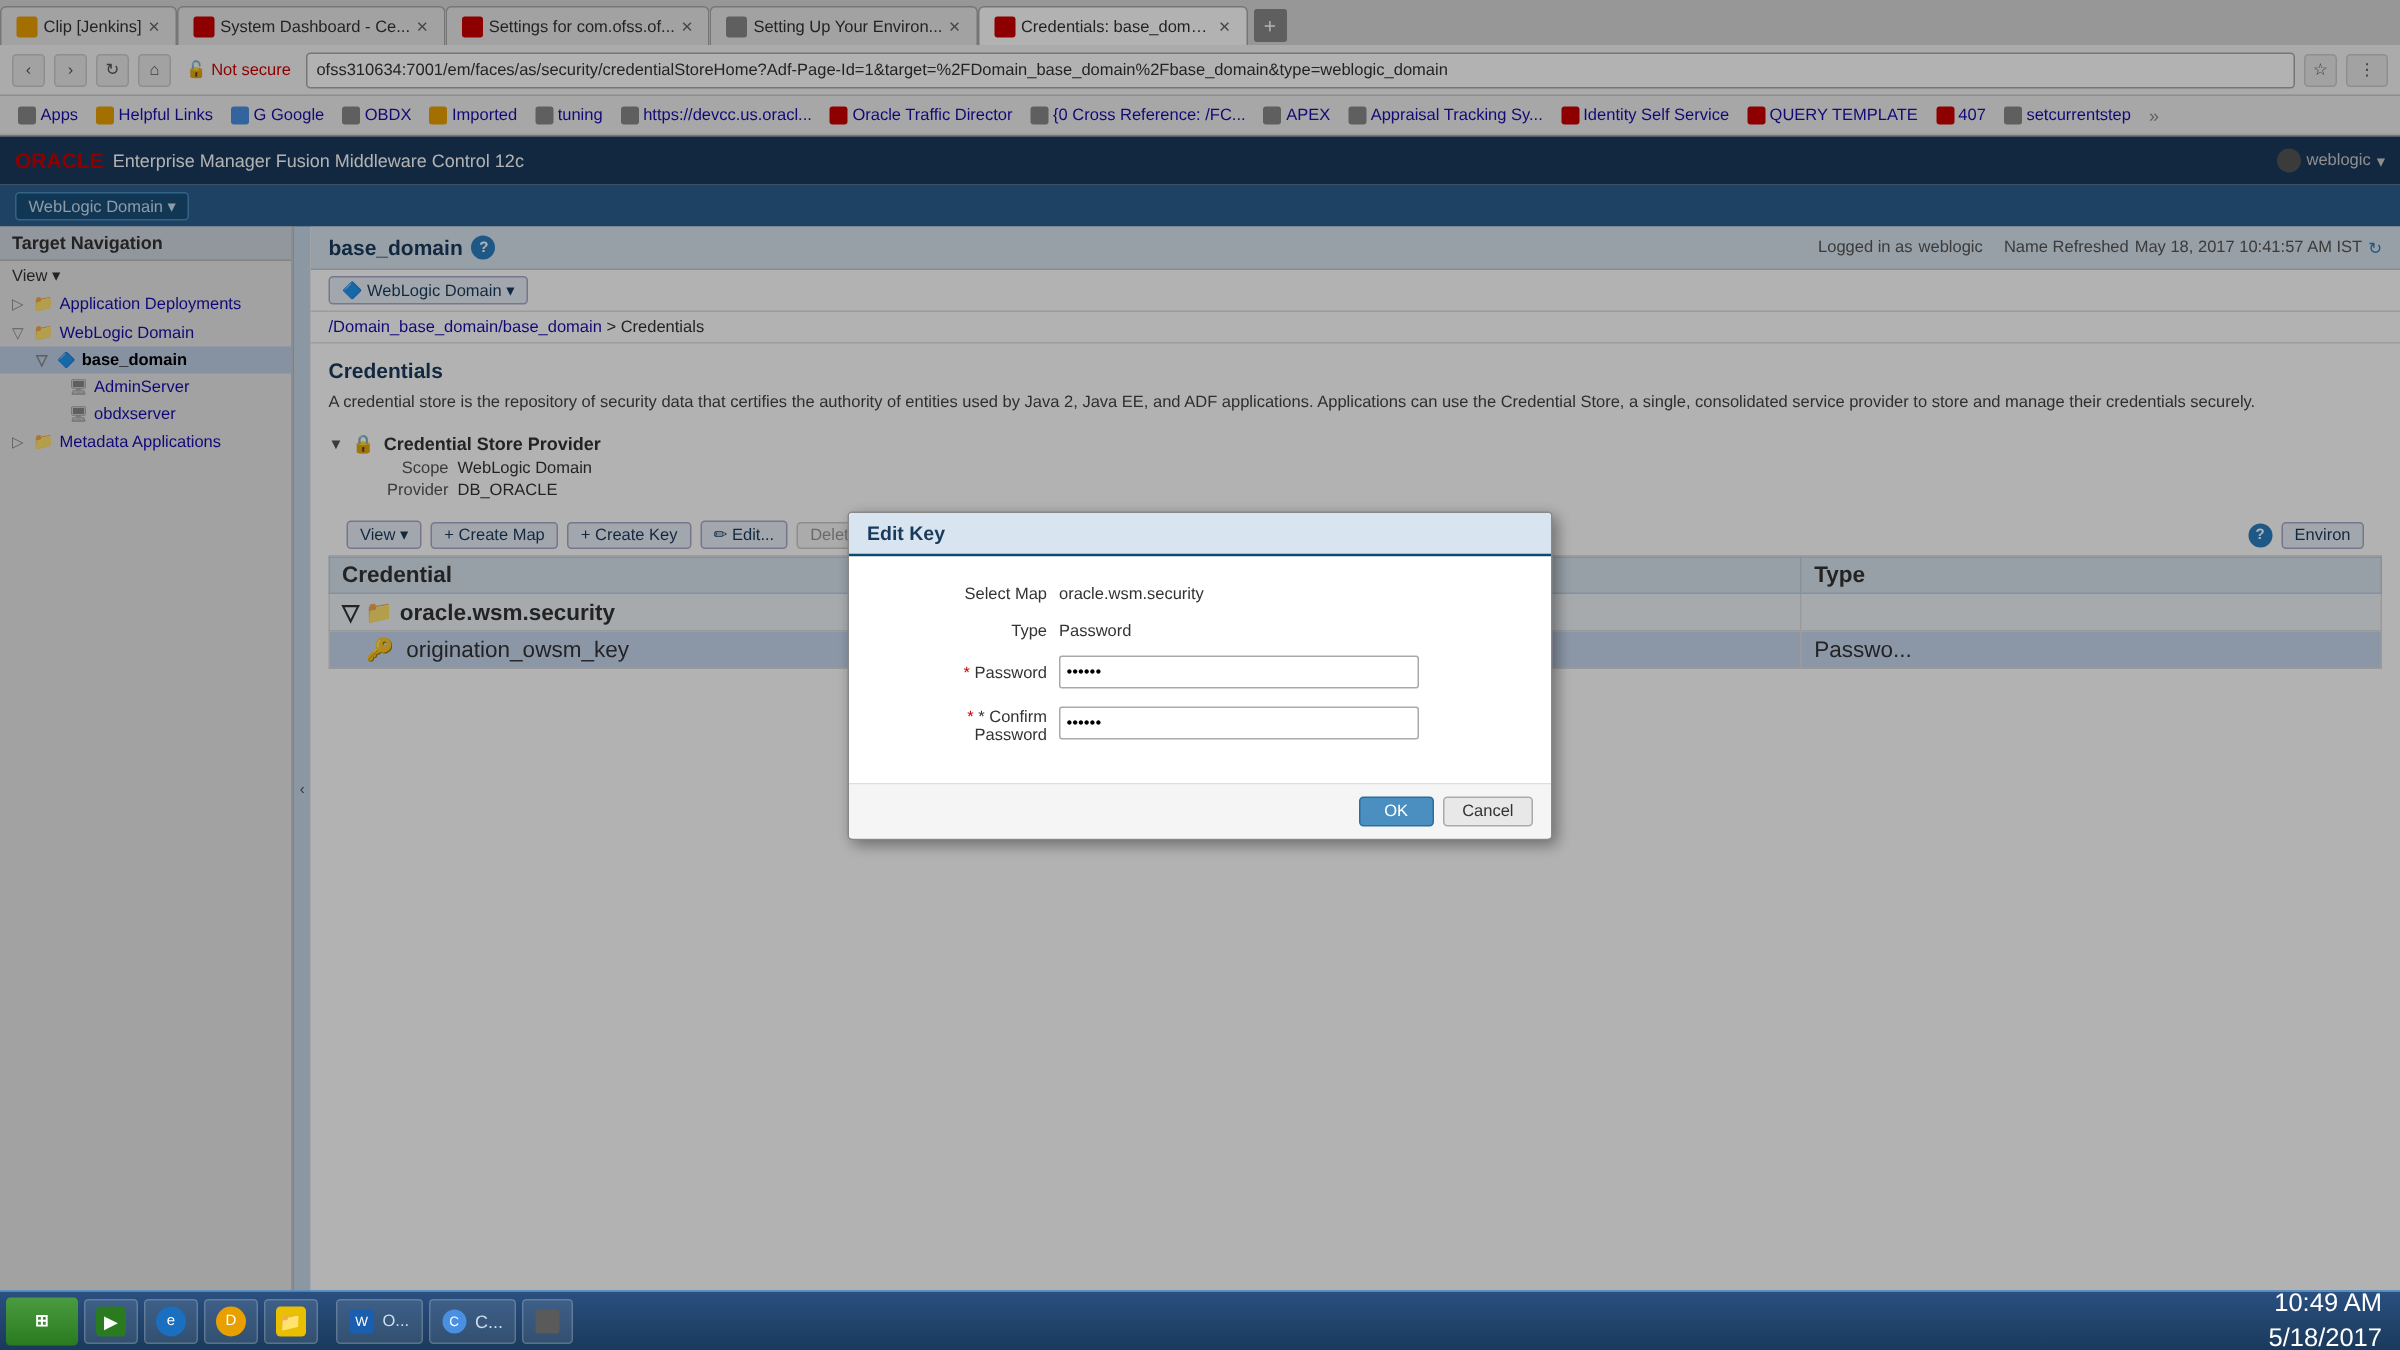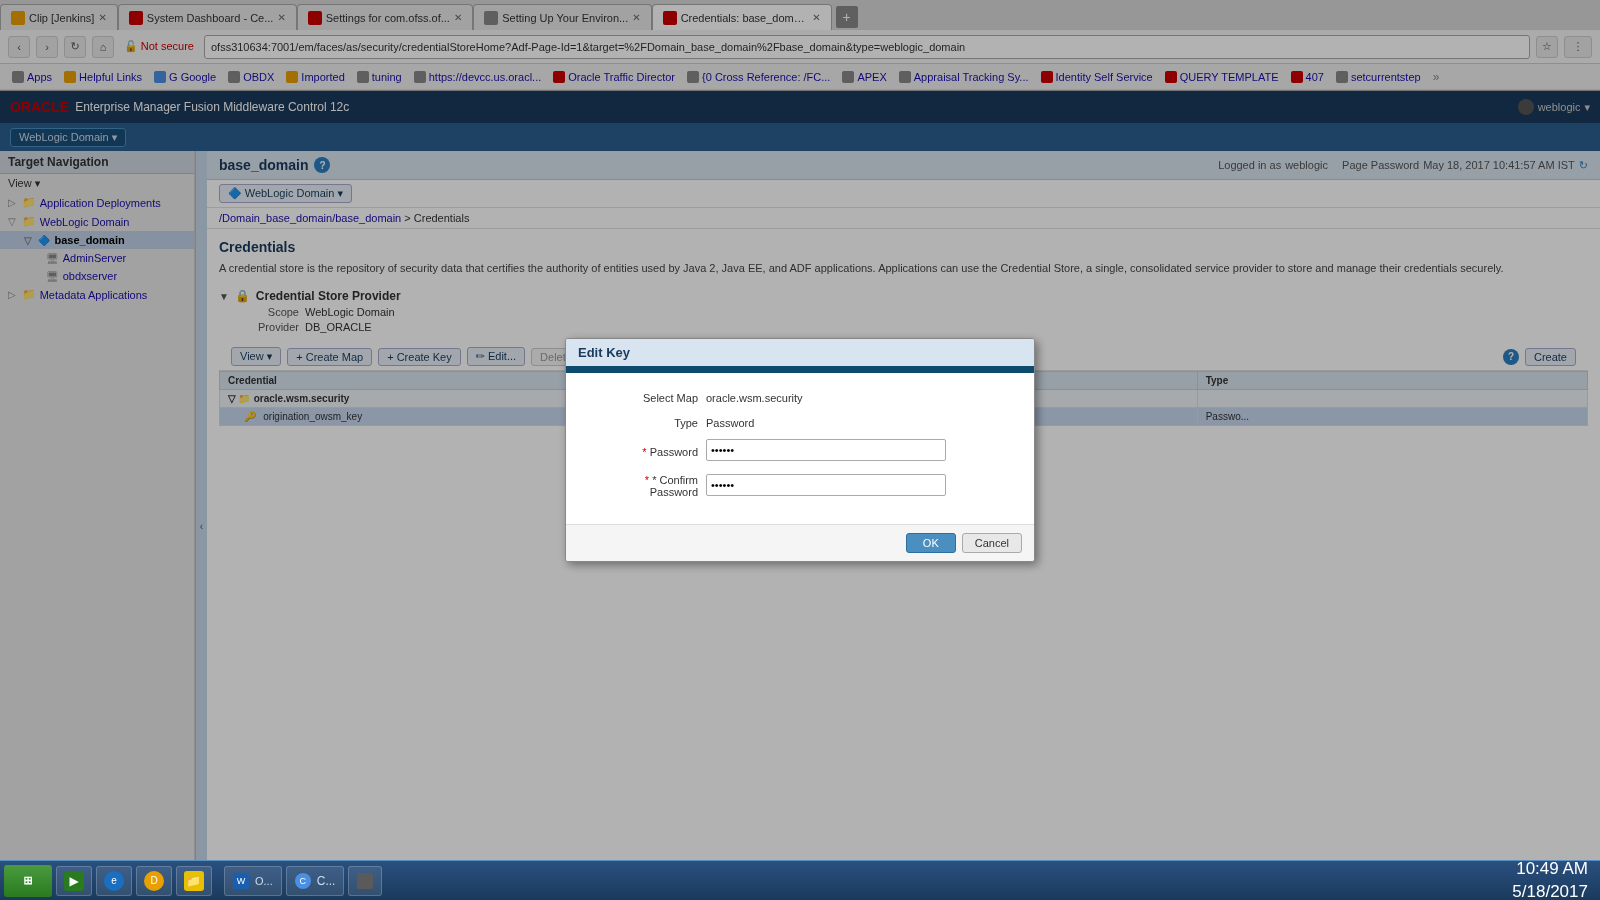--- a/index.html
+++ b/index.html
@@ -82,34 +82,34 @@
     .field-row { display: flex; align-items: center; gap: 6px; font-size: 11px; margin-bottom: 3px; }
     .field-label { color: #555; width: 60px; text-align: right; }
     .field-value { color: #333; }
 
     
     .table-toolbar { display: flex; align-items: center; gap: 6px; padding: 4px 12px; border-bottom: 1px solid #e0e0e0; }
     .tb-btn { background: #e8f0f8; border: 1px solid #aac; border-radius: 3px; padding: 2px 8px; font-size: 11px; cursor: pointer; display: flex; align-items: center; gap: 3px; color: #1a3a5c; }
     .tb-btn.disabled { color: #999; background: #f5f5f5; border-color: #ccc; cursor: default; }
 
     
-    .cred-table { width: 100%; border-collapse: collapse; font-size: 10px; }
+    .cred-table { width: 100%; border-collapse: collapse; font-size: 15px; }
     .cred-table th { background: #d8e4f0; border: 1px solid #c0d0e0; padding: 3px 8px; text-align: left; font-weight: bold; color: #333; }
     .cred-table td { border: 1px solid #ddd; padding: 3px 8px; color: #333; }
     .cred-table tr:nth-child(even) td { background: #f8f8ff; }
     .cred-table tr.selected td { background: #c8d8f0; }
     .tree-row td { background: #f0f4f8; font-weight: bold; }
     .key-icon { color: #f0a000; margin-right: 4px; }
 
     
     .overlay { position: fixed; top: 0; left: 0; width: 1600px; height: 900px; background: rgba(0,0,0,0.3); z-index: 100; display: flex; align-items: center; justify-content: center; }
 
     
     .dialog { background: #fff; border: 1px solid #888; box-shadow: 3px 3px 10px rgba(0,0,0,0.4); width: 470px; border-radius: 3px; }
-    .dialog-header { background: #d8e4f0; padding: 6px 12px; font-size: 13px; font-weight: bold; color: #1a3a5c; border-bottom: 7px solid #0c4a6e; border-radius: 3px 3px 0 0; }
+    .dialog-header { background: #d8e4f0; padding: 6px 12px; font-size: 13px; font-weight: bold; color: #1a3a5c; border-bottom: 2px solid #0c4a6e; border-radius: 3px 3px 0 0; }
     .dialog-body { padding: 16px 20px; }
     .dialog-field-row { display: flex; align-items: center; margin-bottom: 10px; }
     .dialog-label { width: 120px; text-align: right; font-size: 11px; color: #333; padding-top: 3px; padding-right: 8px; flex-shrink: 0; }
     .dialog-label.required::before { content: '* '; color: #c00; }
     .dialog-value { font-size: 11px; color: #333; padding-top: 3px; }
     .dialog-input { width: 240px; height: 22px; border: 1px solid #aaa; border-radius: 2px; padding: 0 4px; font-size: 11px; }
     .dialog-input.selected { background: #4a8fc0; color: #fff; border-color: #2a6fa0; }
     .dialog-textarea { width: 240px; height: 60px; border: 1px solid #aaa; border-radius: 2px; padding: 4px; font-size: 11px; resize: none; }
     .dialog-footer { display: flex; justify-content: flex-end; gap: 6px; padding: 8px 12px; border-top: 1px solid #ddd; background: #f5f5f5; border-radius: 0 0 3px 3px; }
     .btn-ok { background: #4a8fc0; color: #fff; border: 1px solid #2a6fa0; border-radius: 3px; padding: 3px 16px; font-size: 11px; cursor: pointer; }
@@ -256,21 +256,21 @@
 
       <div class="page-header">
         <div class="page-title-row">
           <span class="page-title">base_domain</span>
           <div class="help-icon">?</div>
         </div>
         <div class="page-header-right">
           <span>Logged in as</span>
           <span>weblogic</span>
           &nbsp;&nbsp;
-          <span>Page Password</span>
+          <span>Name Refreshed</span>
           <span>May 18, 2017 10:41:57 AM IST</span>
           <span class="refresh-icon">↻</span>
         </div>
       </div>
 
       <div class="domain-toolbar">
         <button class="domain-btn2">
           <span>🔷</span>
           <span>WebLogic Domain ▾</span>
         </button>
@@ -305,21 +305,21 @@
         </div>
 
         <div class="table-toolbar">
           <button class="tb-btn">View ▾</button>
           <button class="tb-btn">+ Create Map</button>
           <button class="tb-btn">+ Create Key</button>
           <button class="tb-btn">✏ Edit...</button>
           <button class="tb-btn disabled">Delete</button>
           <span style="color:#888; font-size:11px; margin-left:4px;">Credential Key Name</span>
           <div class="help-icon" style="margin-left:auto;">?</div>
-          <button class="tb-btn">Create</button>
+          <button class="tb-btn">Environ</button>
         </div>
 
         <table class="cred-table">
           <thead>
             <tr>
               <th>Credential</th>
               <th>Type</th>
             </tr>
           </thead>
           <tbody>

